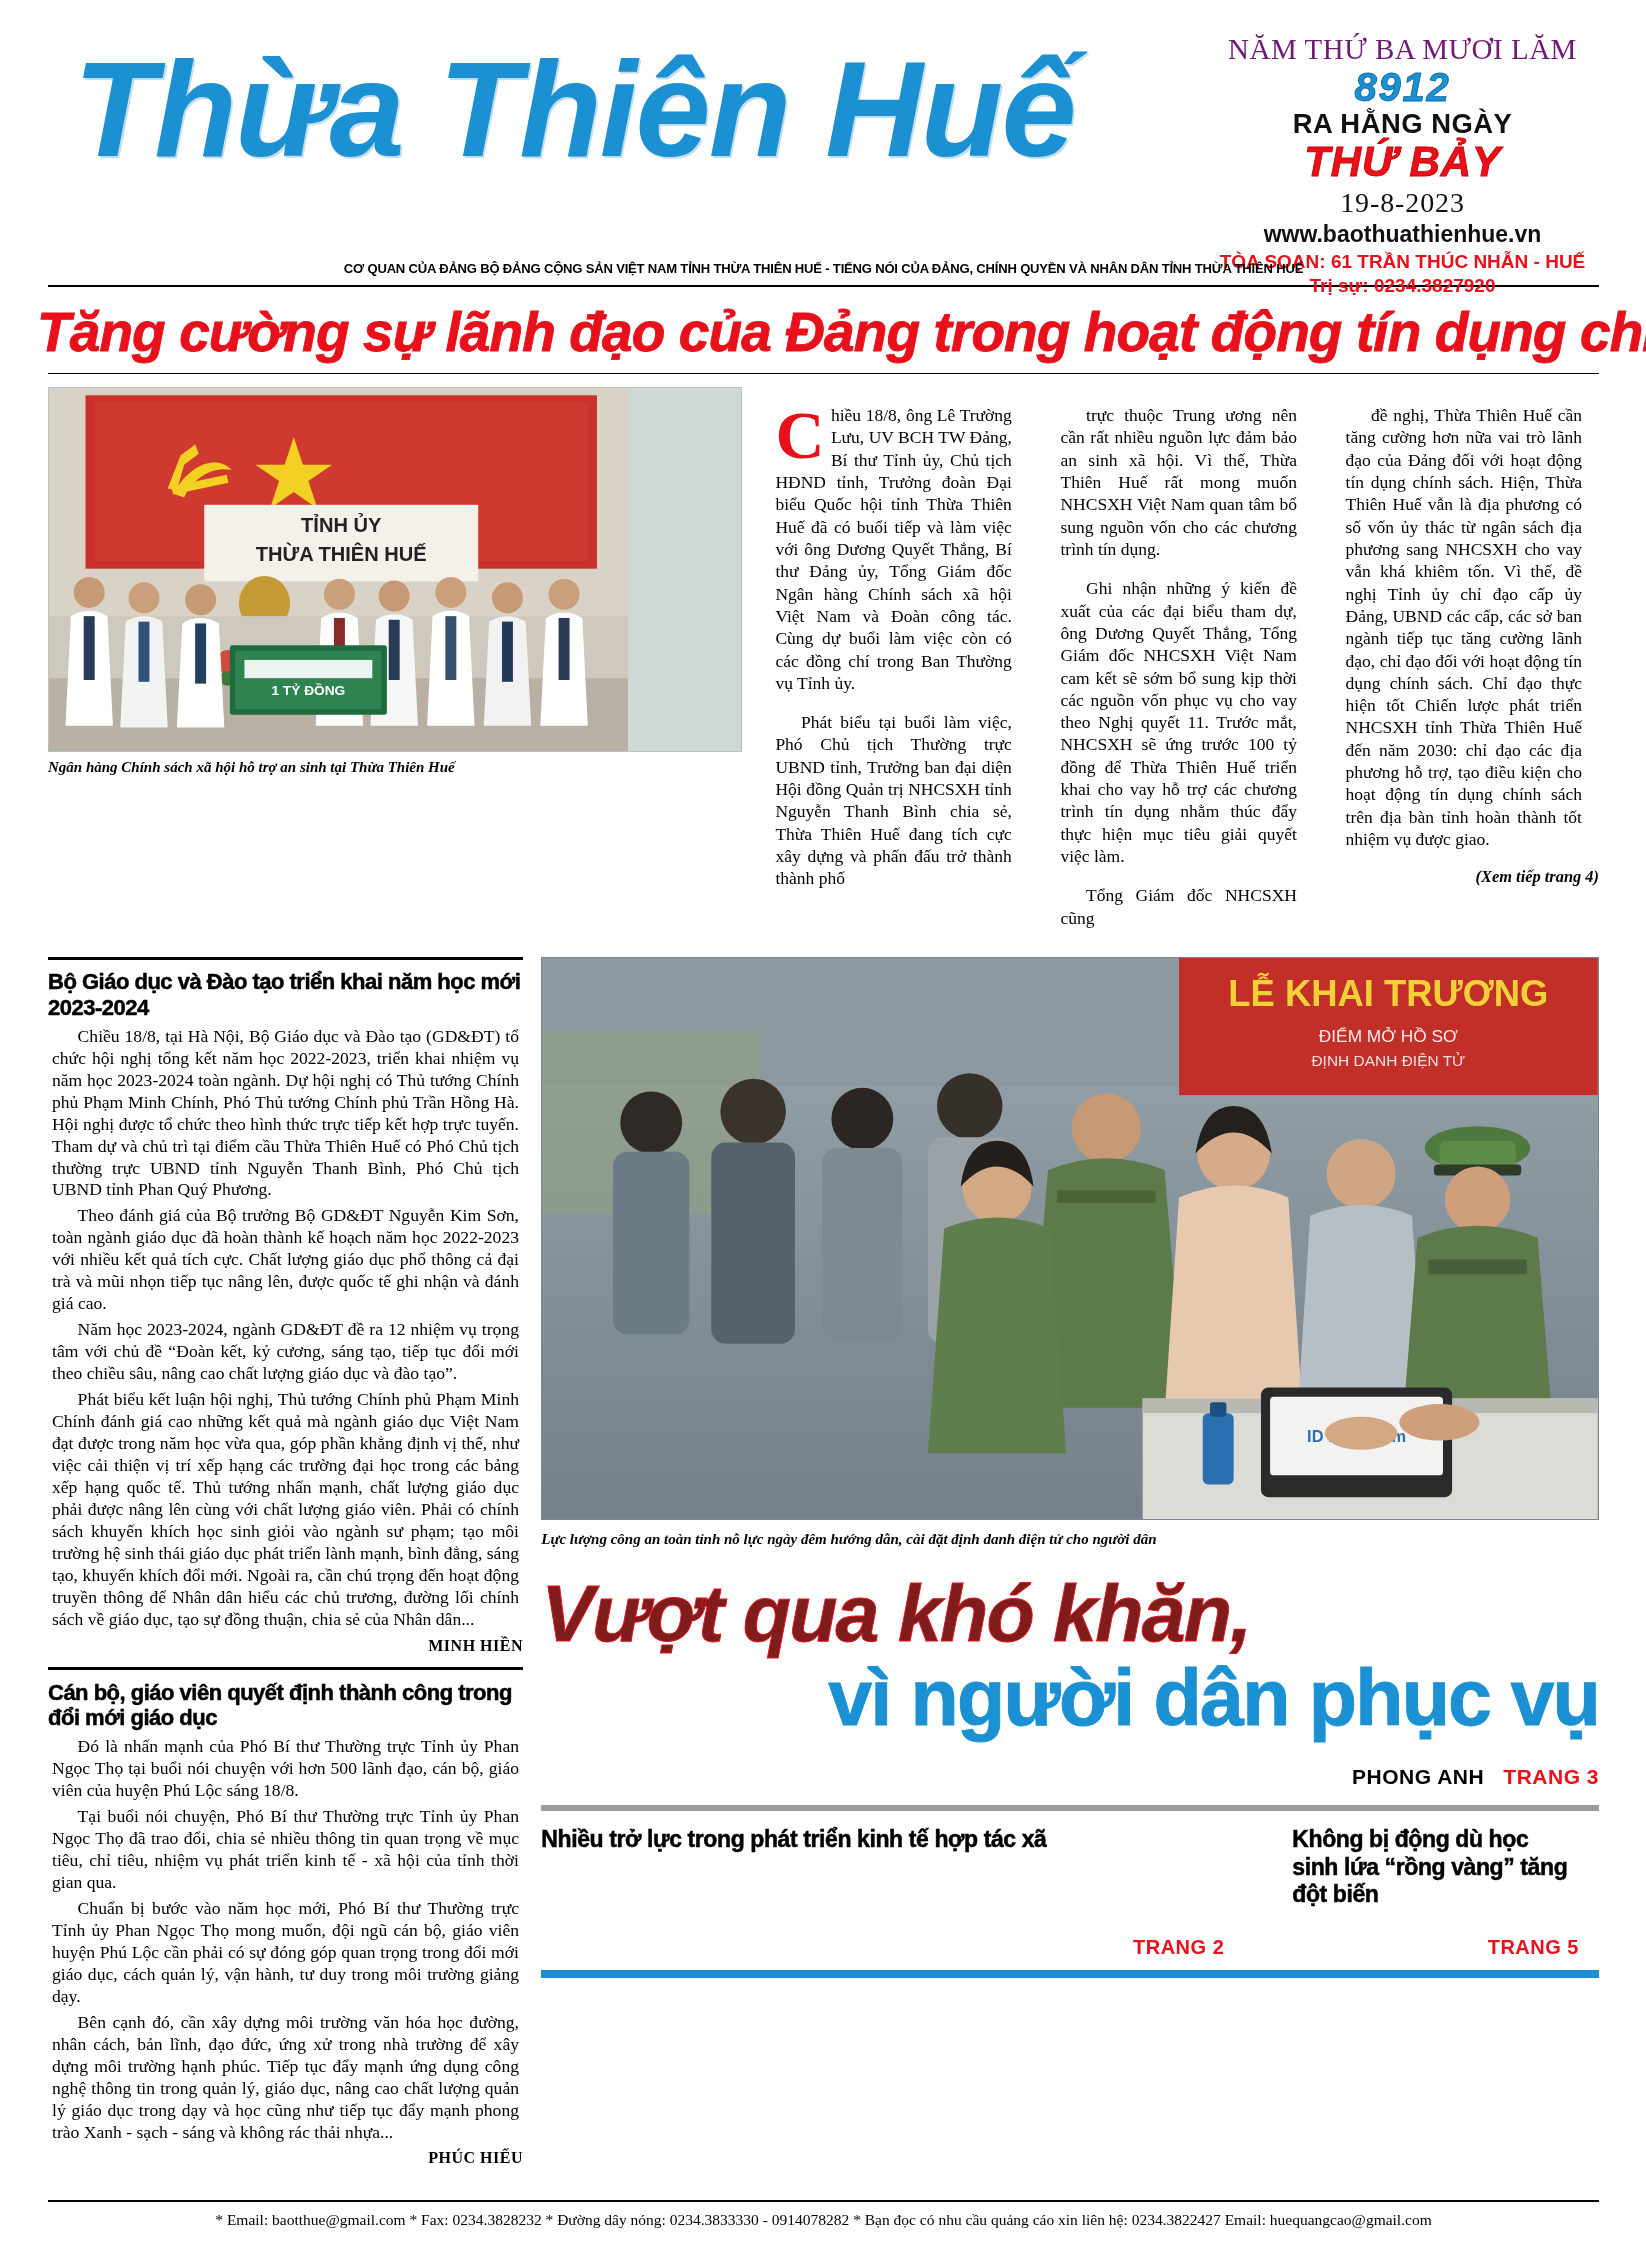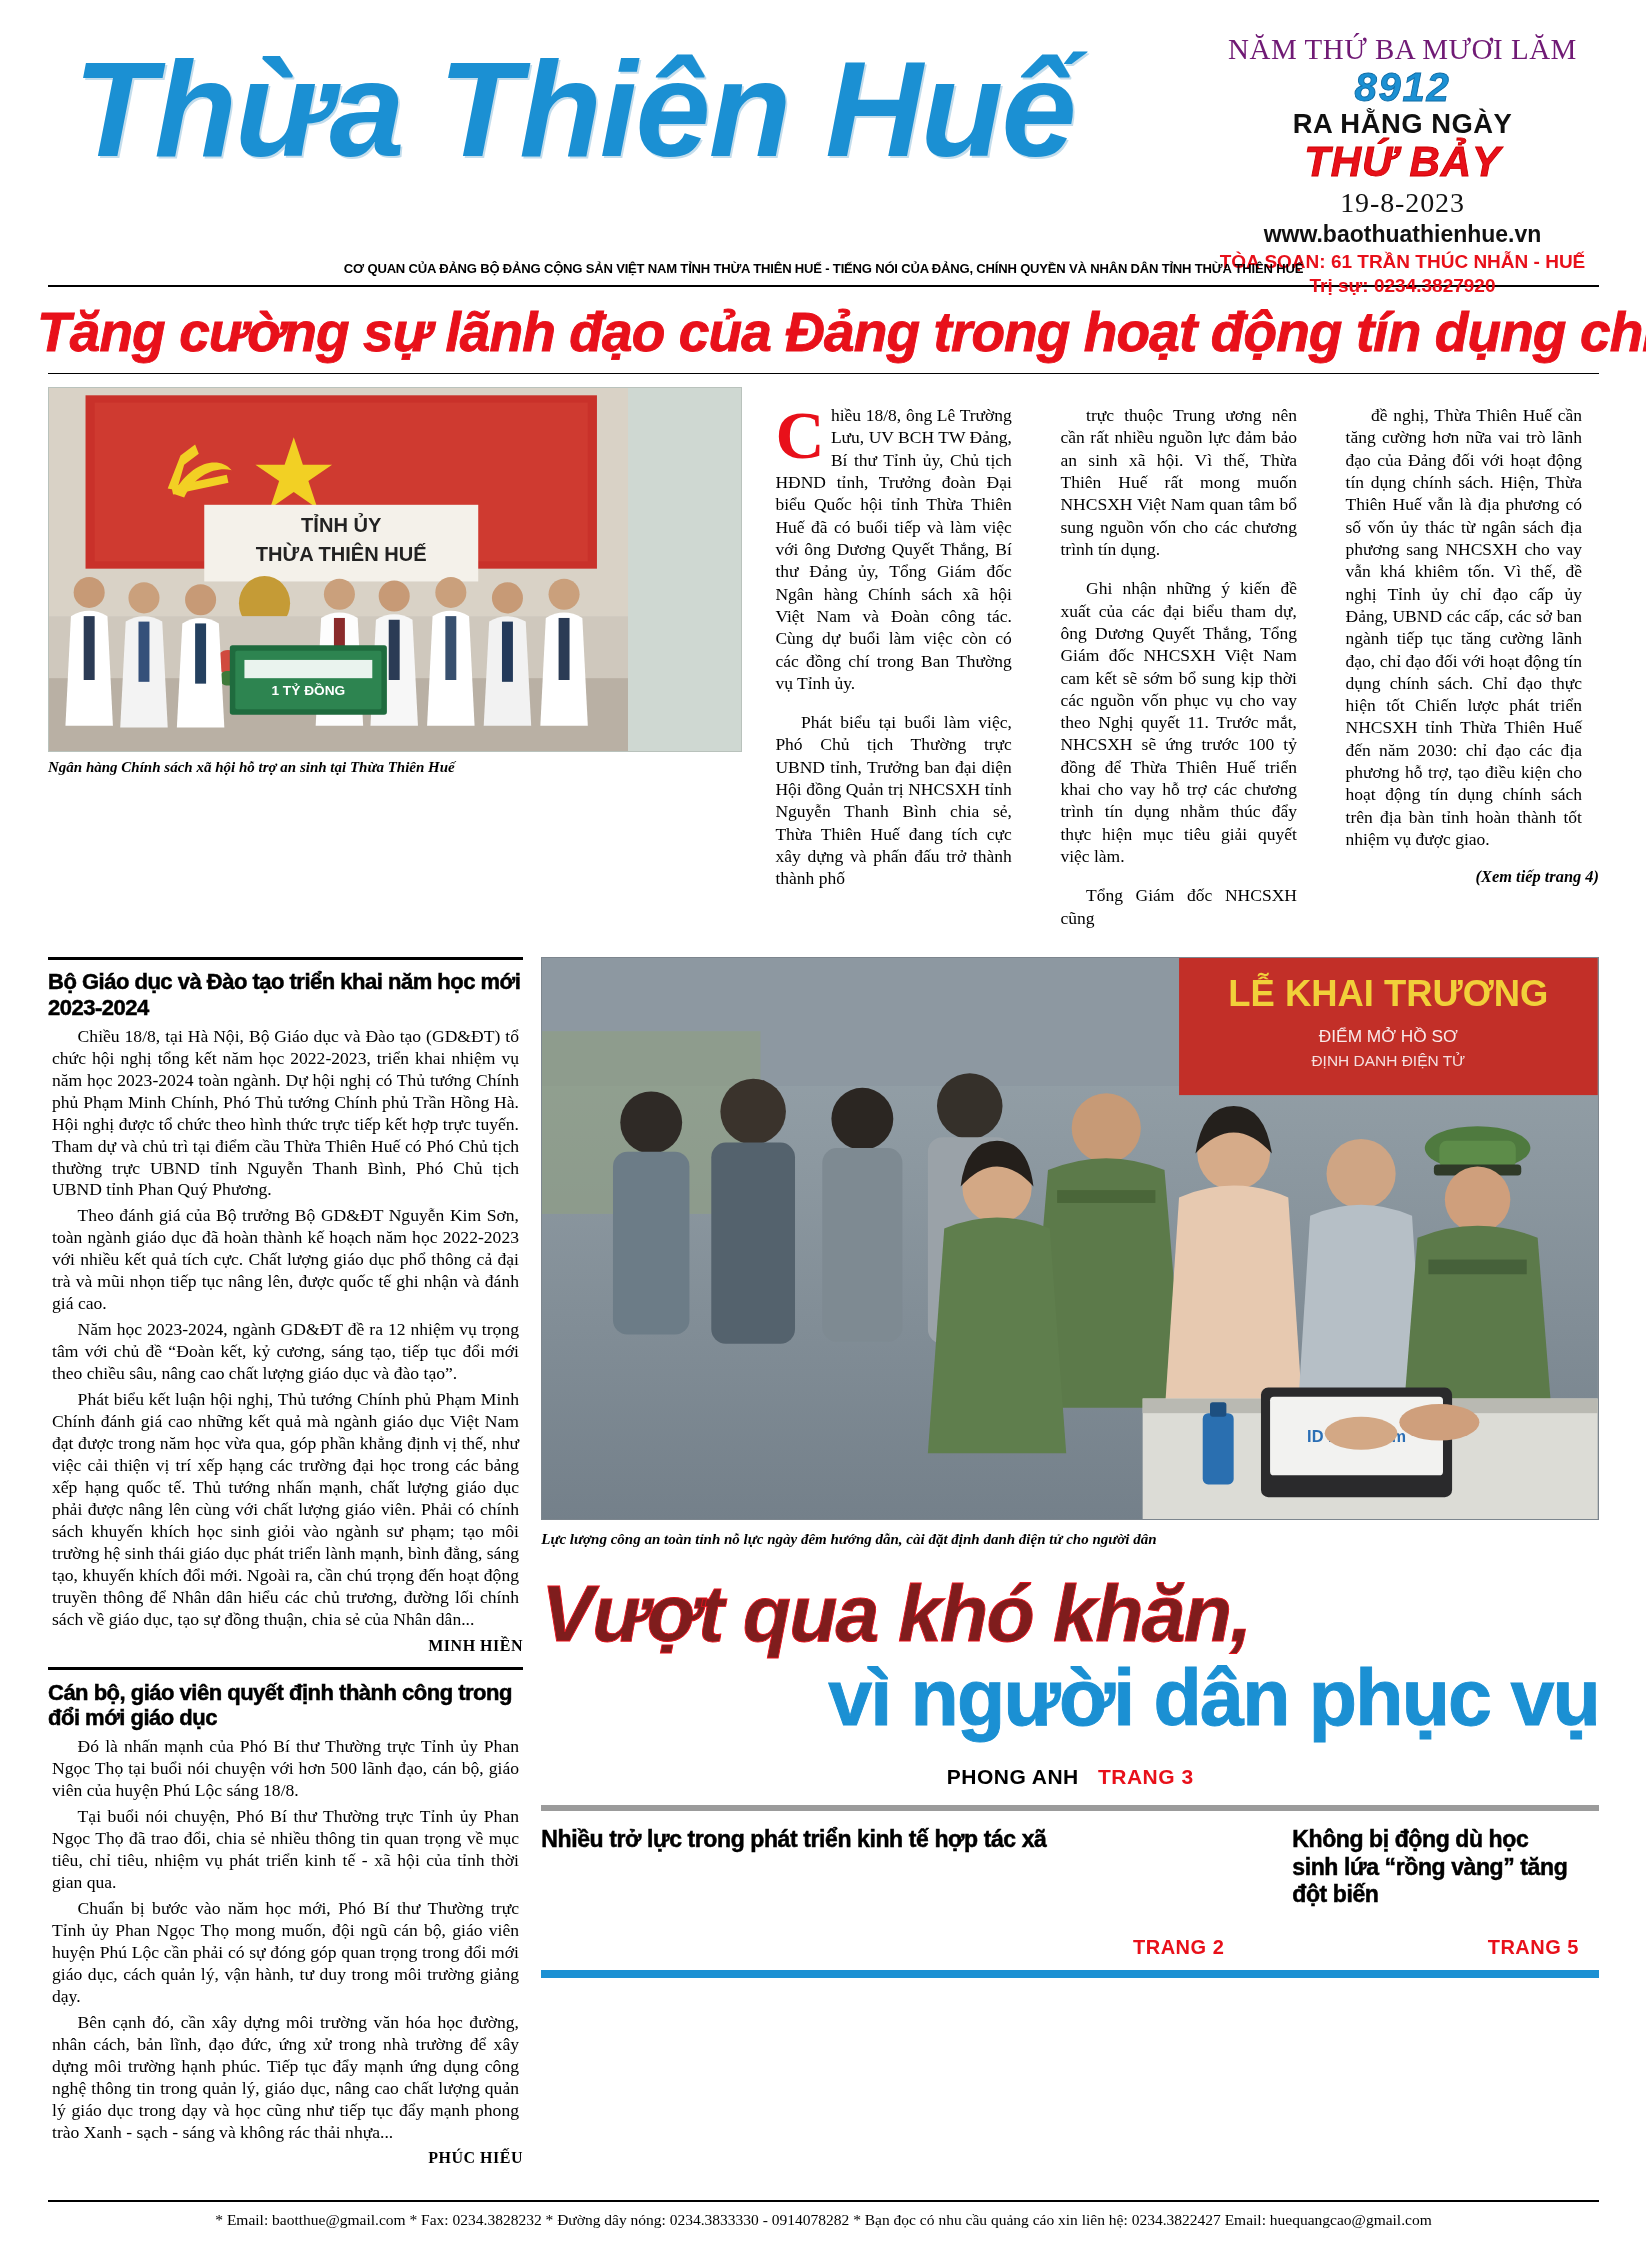--- a/index.html
+++ b/index.html
@@ -258,21 +258,21 @@
     font-weight: bold;
     font-size: 79px;
     line-height: 1.07;
     letter-spacing: -1.8px;
     margin-top: 24px;
   }
   .big-head .l1 { color: #7f1d1d; display: block; font-style: italic; -webkit-text-stroke: 0.9px #e8101a; }
   .big-head .l2 { color: #1b90d3; display: block; text-align: right; -webkit-text-stroke: 0.9px #1b90d3; }
 
   .big-byline {
-    text-align: center;
+    text-align: right;
     margin-top: 24px;
     font-family: "Liberation Sans", sans-serif;
     font-weight: bold;
     font-size: 21px;
     letter-spacing: 0.5px;
   }
   .big-byline .pg { color: #e8101a; margin-left: 12.8px; }
 
   .gray-rule { border-top: 6.4px solid #9b9b9b; margin: 16.4px 0 0 0; }
 

